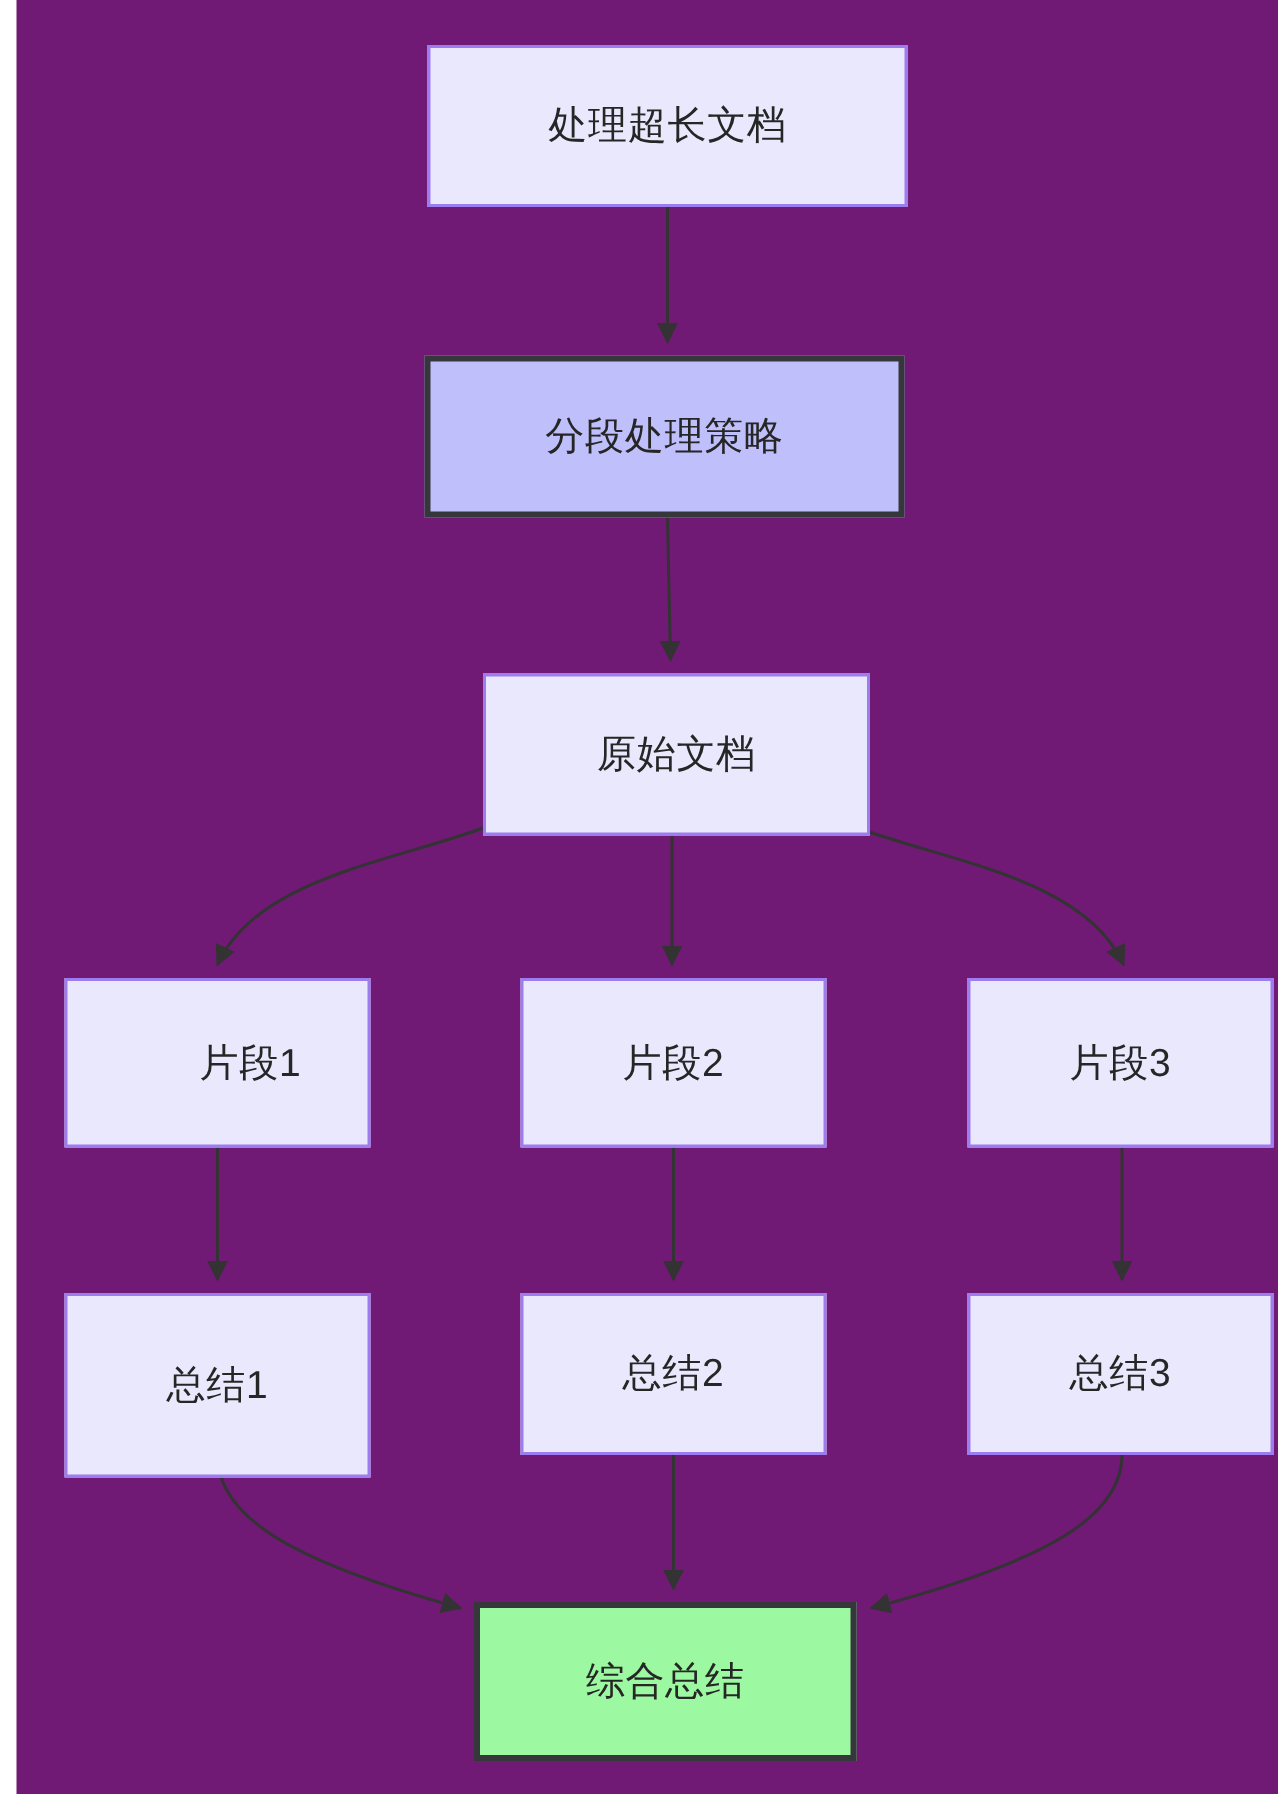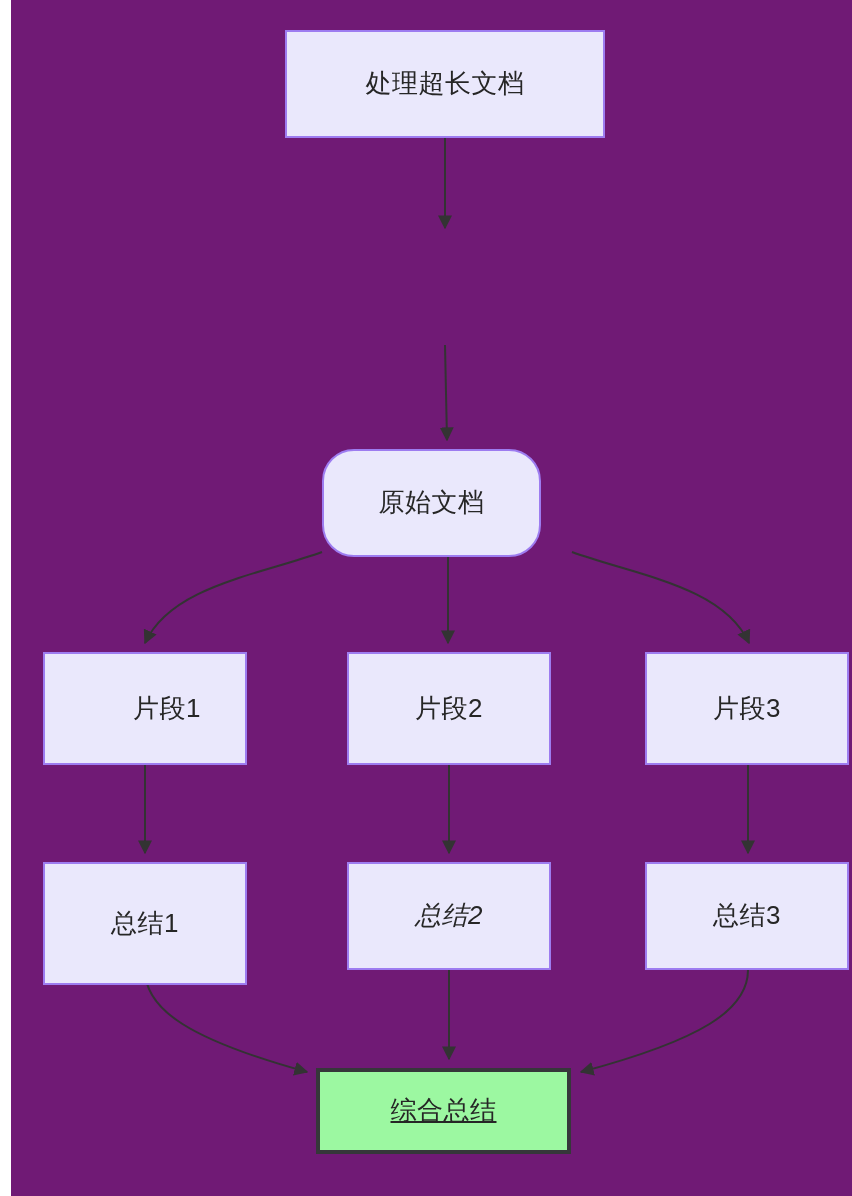--- a/index.html
+++ b/index.html
@@ -85,46 +85,49 @@
 
     <path d="M 438 970 L 438 1059" fill="none" stroke="#333333" stroke-width="2" marker-end="url(#arrow)"></path>
 
     <path d="M 737 970 C 737 1010, 690 1040, 570 1072" fill="none" stroke="#333333" stroke-width="2" marker-end="url(#arrow)"></path>
   </svg>
 
   <div class="node light" style="left:274px; top:30px; width:320px; height:108px;">
     <span class="node-label">处理超长文档</span>
   </div>
 
+  <div class="node strong" style="left:272px; top:237px; width:320px; height:108px;">
+    <span class="node-label">分段处理策略</span>
+  </div>
 
-  <div class="node light" style="left:311px; top:449px; width:219px; height:108px;border-radius:32px;">
+  <div class="node light" style="left:311px; top:449px; width:258px; height:108px;">
     <span class="node-label">原始文档</span>
   </div>
 
   <div class="node light" style="left:32px; top:652px; width:204px; height:113px;padding-left:44px;">
     <span class="node-label">片段1</span>
   </div>
 
   <div class="node light" style="left:336px; top:652px; width:204px; height:113px;justify-content:center;">
     <span class="node-label">片段2</span>
   </div>
 
   <div class="node light" style="left:634px; top:652px; width:204px; height:113px;">
     <span class="node-label">片段3</span>
   </div>
 
   <div class="node light" style="left:32px; top:862px; width:204px; height:123px;">
     <span class="node-label">总结1</span>
   </div>
 
-  <div class="node light" style="left:336px; top:862px; width:204px; height:108px;font-style:italic;">
+  <div class="node light" style="left:336px; top:862px; width:204px; height:108px;">
     <span class="node-label">总结2</span>
   </div>
 
   <div class="node light" style="left:634px; top:862px; width:204px; height:108px;">
     <span class="node-label">总结3</span>
   </div>
 
-  <div class="node success" style="left:305px; top:1068px; width:255px; height:86px;text-decoration:underline;">
+  <div class="node success" style="left:305px; top:1068px; width:255px; height:106px;">
     <span class="node-label">综合总结</span>
   </div>
 
 </div>
 
 </body></html>

